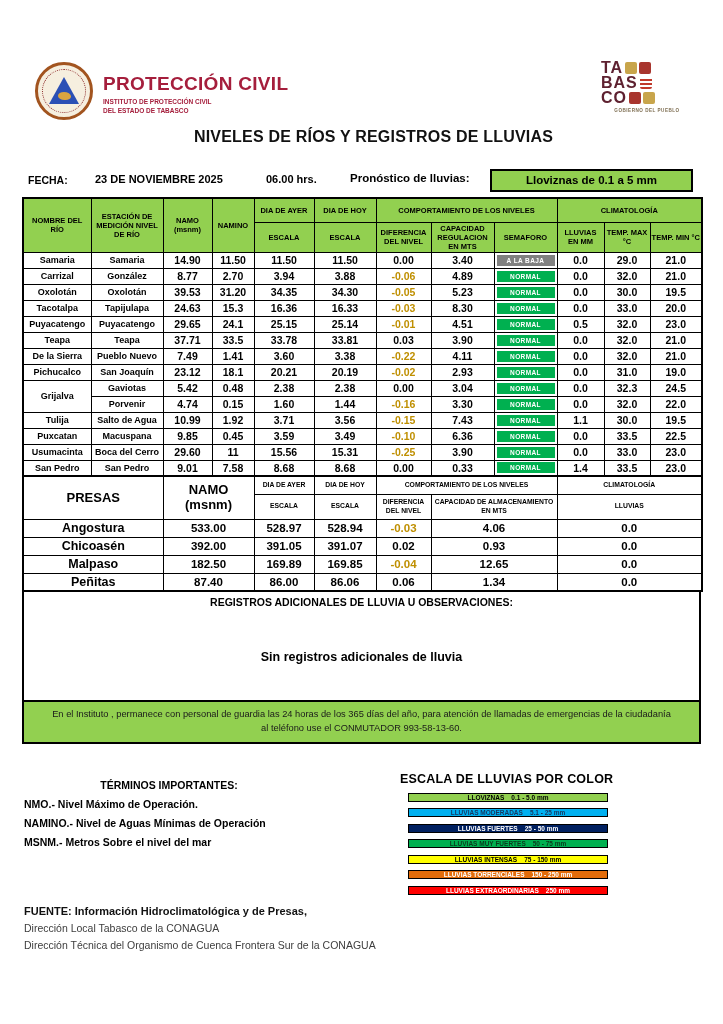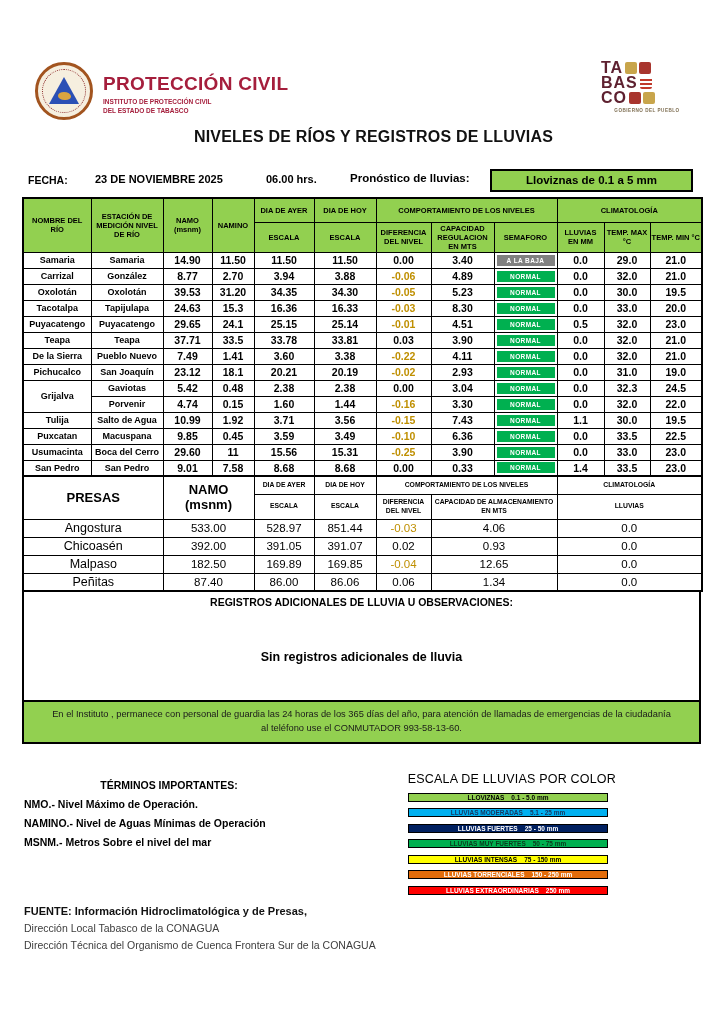--- a/index.html
+++ b/index.html
@@ -44,34 +44,34 @@
   .rivers tbody td { height:16px; font-size:10.5px; font-weight:700; white-space:nowrap; }
   .rivers tbody td.name { font-size:9px;margin-top:18px; }
   td.semtd { padding:1px 2px; }
   .chip { height:11px; line-height:11px; color:#fff; font-size:6.5px; font-weight:700; letter-spacing:.4px; }
   .presas { margin-top:-2px; }
   .presas thead th { background:#fff; white-space:normal; }
   .presas thead tr:first-child { height:18px;padding-left:28px; }
   .presas thead tr:last-child { height:25px; }
   .presas th.big { font-size:13px; font-weight:800; line-height:1.1; }
   .presas th.small { font-size:6.8px; font-weight:700; line-height:1.25; padding:1px; }
-  .presas tbody td { height:18px; font-size:11.5px; font-weight:400; }
+  .presas tbody td { height:18px; font-size:11.5px; font-weight:700; }
   .presas tbody td.name { font-size:12.5px; }
 
   .obs-box { border:2px solid #000; margin-top:-2px; height:112px; background:#fff; }
   .obs-title { text-align:center; font-size:10.5px; font-weight:800; margin-top:4px; }
   .obs-body { text-align:center; font-size:12.5px; font-weight:800; margin-top:42px; }
   .aviso { border:2px solid #000; margin-top:-2px; background:#92D050; padding:5px 26px 6px; font-size:9.3px; line-height:1.55; text-align:center; color:#1a1a1a; }
 
   
   .terminos { position:absolute; top:779px; left:24px; width:320px; }
   .terminos-title { width:290px; text-align:center; font-size:10.5px; font-weight:800; }
   .term-item { font-size:10.5px; font-weight:700; margin-top:7px; }
   .escala { position:absolute; top:772px; left:400px; width:216px; }
-  .escala-title { text-align:right; font-size:12.5px; font-weight:400; letter-spacing:.2px; }
+  .escala-title { text-align:left; font-size:12.5px; font-weight:700; letter-spacing:.2px; }
   .bar { width:200px; height:9px; border:1.5px solid #000; margin:6.5px auto 0; display:flex; align-items:center; justify-content:center; gap:7px; font-size:6.5px; font-weight:700; white-space:nowrap; }
   .fuente { position:absolute; top:905px; left:24px; }
   .fuente-1 { font-size:11px; font-weight:800; color:#111; }
   .fuente-2 { font-size:10.5px; color:#3d3d3d; margin-top:5px; }
 </style>
 </head>
 <body>
 
 <div class="page">
 
@@ -405,21 +405,21 @@
           <th class="small">DIFERENCIA DEL NIVEL</th>
           <th class="small">CAPACIDAD DE ALMACENAMIENTO EN MTS</th>
           <th class="small">LLUVIAS</th>
         </tr>
       </thead>
       <tbody>
         <tr>
           <td class="name">Angostura</td>
           <td>533.00</td>
           <td>528.97</td>
-          <td>851.44</td>
+          <td>528.94</td>
           <td style="color: rgb(191, 143, 0);">-0.03</td>
           <td>4.06</td>
           <td>0.0</td>
         </tr>
         <tr>
           <td class="name">Chicoasén</td>
           <td>392.00</td>
           <td>391.05</td>
           <td>391.07</td>
           <td style="color: rgb(0, 0, 0);">0.02</td>

